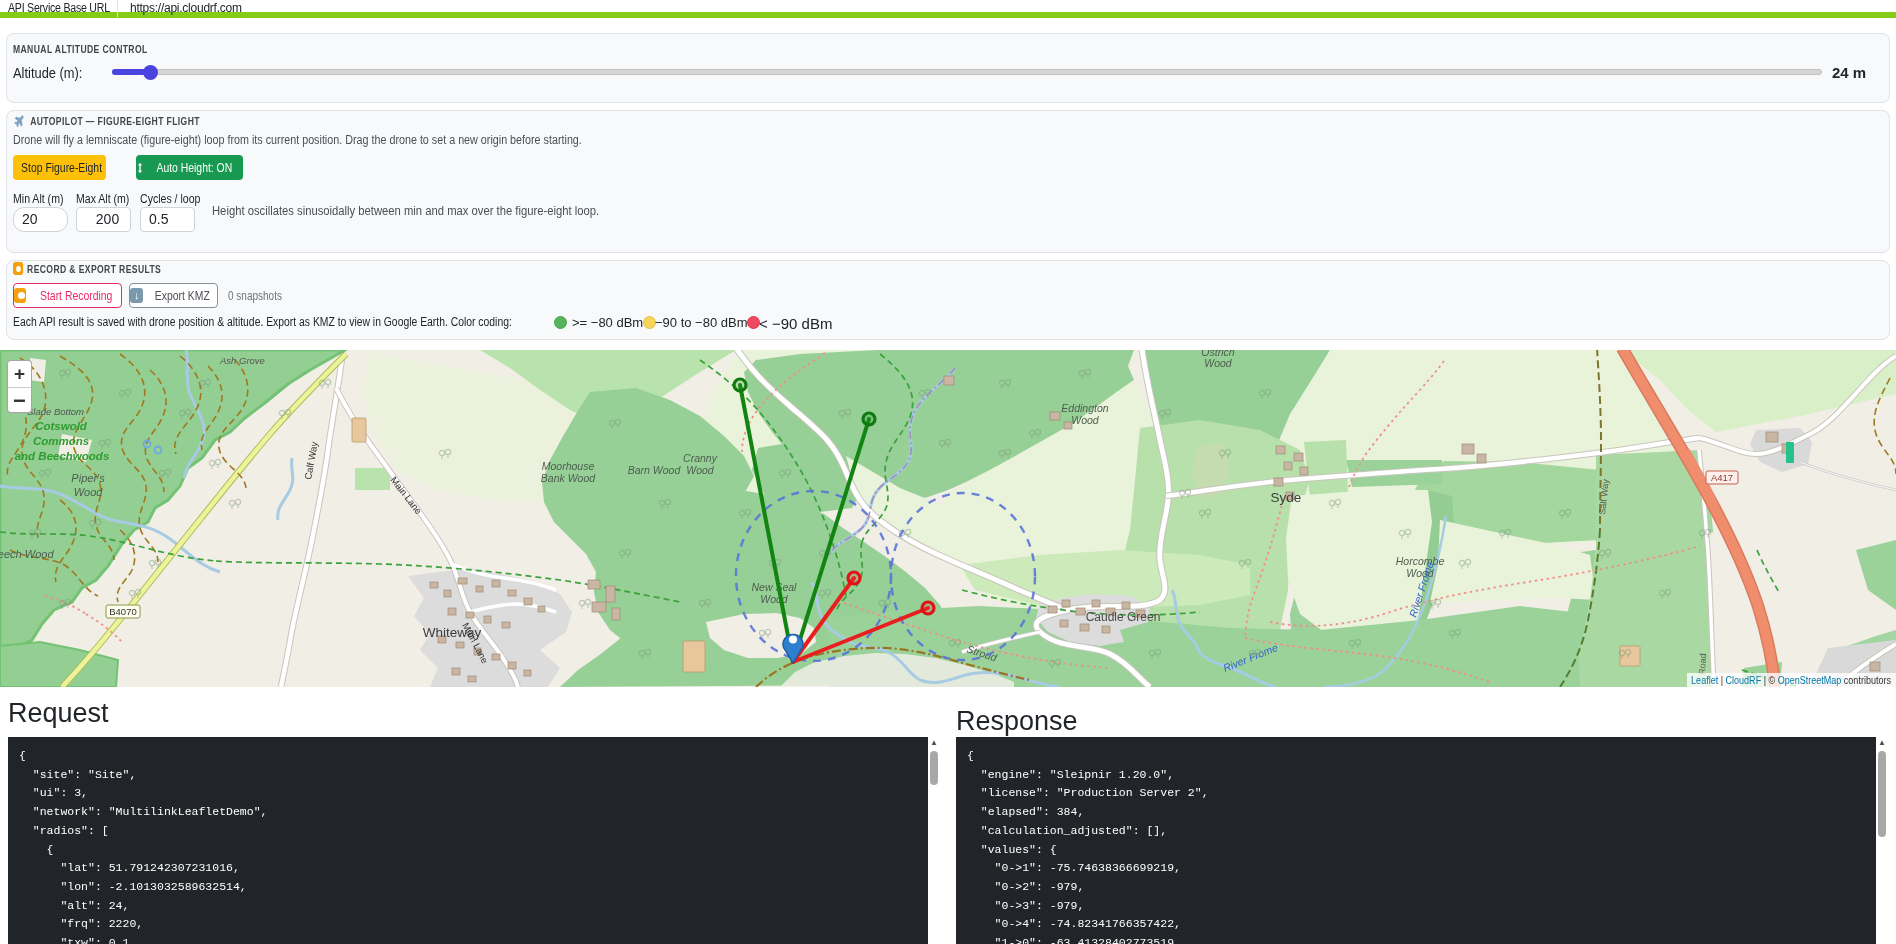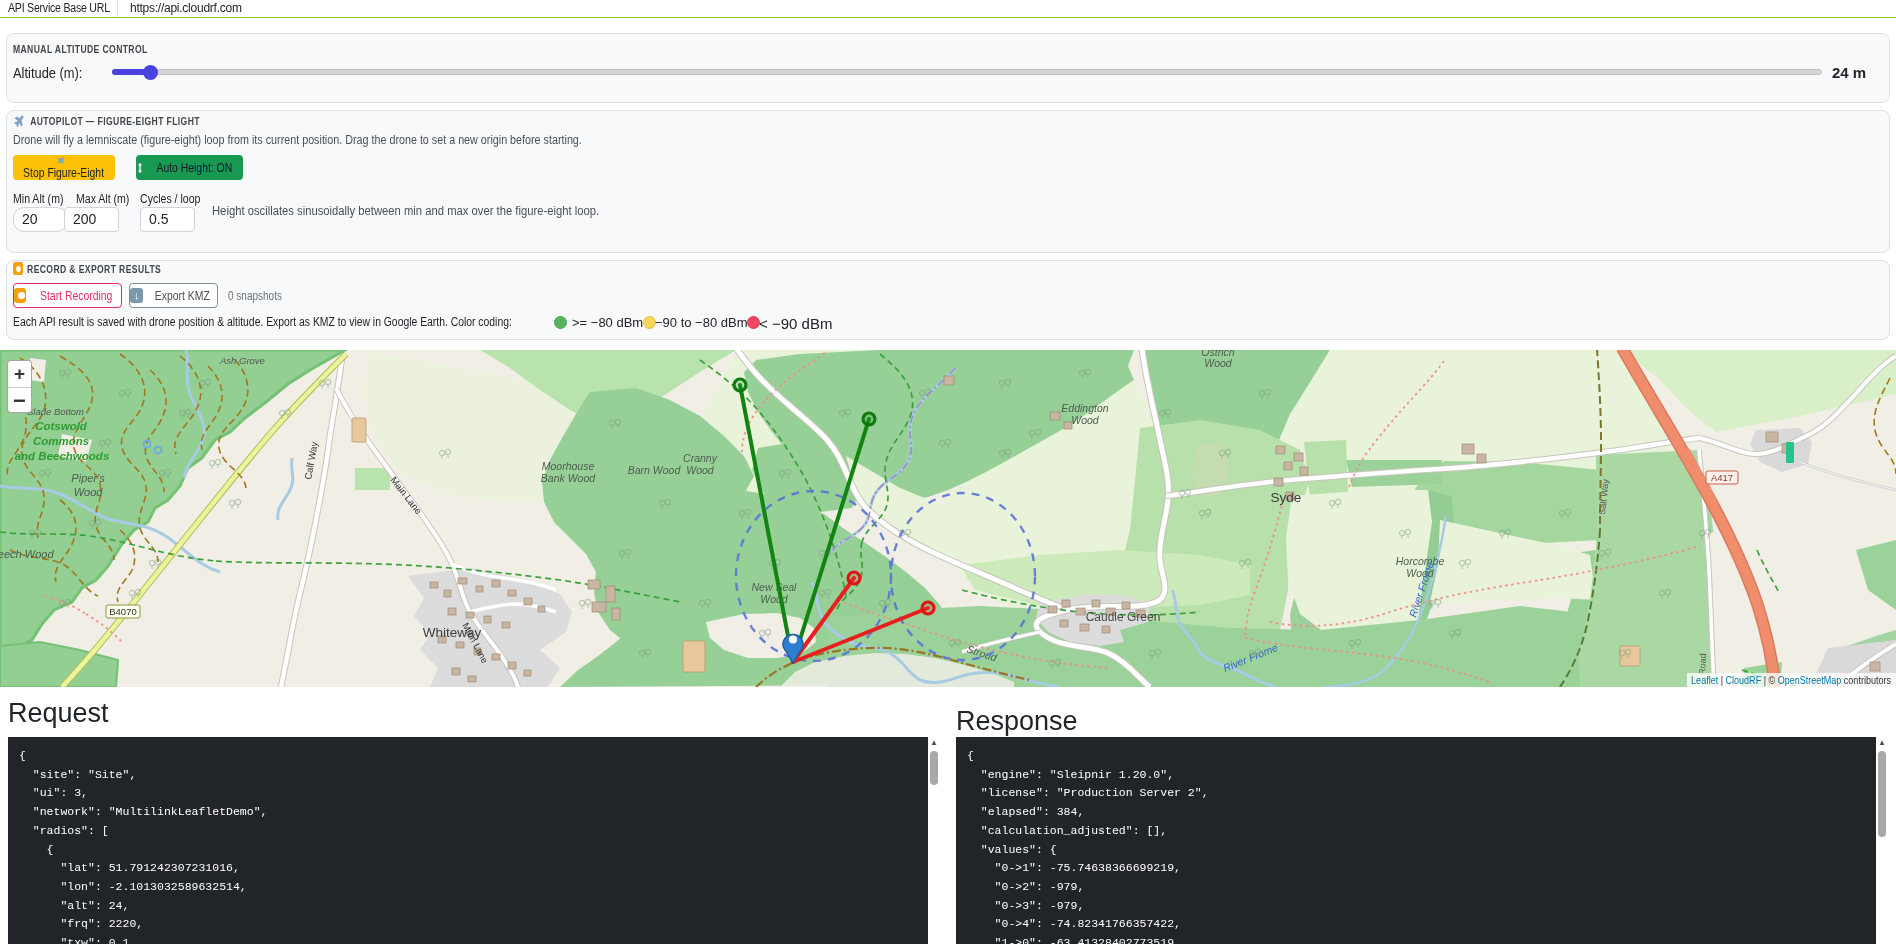--- a/index.html
+++ b/index.html
@@ -1,20 +1,20 @@
 <!DOCTYPE html>
 <html><head>
 <meta charset="utf-8">
 <style>
   * { box-sizing: border-box; margin: 0; padding: 0; }
   html,body { width:1896px; height:944px; overflow:hidden; background:#fff;
     font-family:"Liberation Sans", sans-serif; color:#212529; }
   
   #topbar { position:absolute; left:0; top:0; width:1896px; height:18px;
-    border-bottom:1px solid #84cc16; font-size:12px; letter-spacing:-0.25px; color:#212529; white-space:nowrap; }
+    border-bottom:6px solid #84cc16; font-size:12px; letter-spacing:-0.25px; color:#212529; white-space:nowrap; }
   #topbar .lbl { position:absolute; left:8px; top:1px; transform:scaleX(0.88); transform-origin:0 50%; }
   #topbar .sep { position:absolute; left:117px; top:0; width:1px; height:17px; background:#dee2e6; }
   #topbar .val { position:absolute; left:123px; top:1px;padding-left:7px; }
   
   .panel { position:absolute; left:6px; width:1884px; background:#f8f9fa;
     border:1px solid #dee2e6; border-radius:8px; }
   .ptitle { position:absolute; left:13px; font-size:11px; font-weight:bold;
     letter-spacing:0.5px; color:#41464b; transform:scaleX(0.78); transform-origin:0 50%; white-space:nowrap; }
   #p1 { top:33px; height:70px; }
   #p2 { top:110px; height:143px; }
@@ -26,22 +26,22 @@
   .fill  { position:absolute; left:112px; top:69px; width:40px; height:6px;
     background:#4a43e0; border-radius:3px; }
   .thumb { position:absolute; left:143px; top:65px; width:15px; height:15px;
     background:#4a43e0; border-radius:50%; }
   .val24 { position:absolute; left:1832px; top:64px; font-size:15px; font-weight:bold; }
   
   .pdesc { position:absolute; left:13px; top:133px; font-size:12.5px; color:#495057; transform:scaleX(0.86); transform-origin:0 50%; white-space:nowrap; }
   .btn { position:absolute; height:25px; border-radius:4px; font-size:13px;
     display:flex; align-items:center; justify-content:center; white-space:nowrap; }
   .btn .tx { display:inline-block; transform:scaleX(0.8); transform-origin:50% 50%; }
-  #btnstop { left:13px; top:155px; width:102px; background:#ffc107; color:#212529;flex-direction:column; }
-  #btnauto { left:136px; top:155px; width:107px; background:#179952; color:#0f172a; }
+  #btnstop { left:13px; top:155px; width:93px; background:#ffc107; color:#212529; }
+  #btnauto { left:136px; top:155px; width:107px; background:#179952; color:#ffffff; }
   .flabel { position:absolute; top:192px; font-size:12px; color:#212529; white-space:nowrap; transform:scaleX(0.88); transform-origin:0 50%; }
   .fin { position:absolute; top:207px; width:55px; height:25px; border:1px solid #ced4da;
     border-radius:4px; background:#fff; font-size:14px; padding-left:8px; line-height:23px; }
   .note { position:absolute; left:212px; top:204px; font-size:12.5px; color:#495057; transform:scaleX(0.90); transform-origin:0 50%; white-space:nowrap; }
   
   #btnrec { left:13px; top:283px; width:109px; background:#fff; border:1.5px solid #e52c63;
     color:#e52c63; }
   #btnkmz { left:129px; top:283px; width:89px; background:#fff; border:1px solid #868e96;
     color:#495057; }
   .snap { position:absolute; left:228px; top:289px; font-size:12.5px; color:#6c757d; transform:scaleX(0.8); transform-origin:0 50%; white-space:nowrap; }
@@ -102,21 +102,21 @@
 <div class="btn" id="btnauto">
     <svg class="ico" width="6" height="12" viewBox="0 0 7 13" style="margin-right:4px;">
       <path d="M3.5,0.5 L6,3.5 L4.3,3.5 L4.3,9.5 L6,9.5 L3.5,12.5 L1,9.5 L2.7,9.5 L2.7,3.5 L1,3.5 Z" fill="#fff"></path>
     </svg>
     <span class="tx">Auto Height: ON</span>
   </div>
 <div class="flabel" style="left:13px;">Min Alt (m)</div>
 <div class="flabel" style="left:76px;">Max Alt (m)</div>
 <div class="flabel" style="left:140px;">Cycles / loop</div>
 <div class="fin" style="left:13px;border-radius:11px;">20</div>
-<div class="fin" style="left:64px;">200</div>
+<div class="fin" style="left:76px;text-align:center;">200</div>
 <div class="fin" style="left:140px;">0.5</div>
 <div class="note">Height oscillates sinusoidally between min and max over the figure-eight loop.</div>
 
 <div class="panel" id="p3"></div>
 <div class="ptitle" style="top:262px;"><span class="ico" style="width:13px;height:13px;background:#f59f0a;border-radius:3px;position:relative;"><span style="position:absolute;left:3.5px;top:3.5px;width:6px;height:6px;background:#fff;border-radius:50%;"></span></span>RECORD &amp; EXPORT RESULTS</div>
 <div class="btn" id="btnrec">
     <span class="ico" style="width:15px;height:15px;background:#f59f0a;border-radius:3px;position:relative;">
       <span style="position:absolute;left:4px;top:4px;width:7px;height:7px;background:#fff;border-radius:50%;"></span>
     </span>
     <span class="tx">Start Recording</span>

